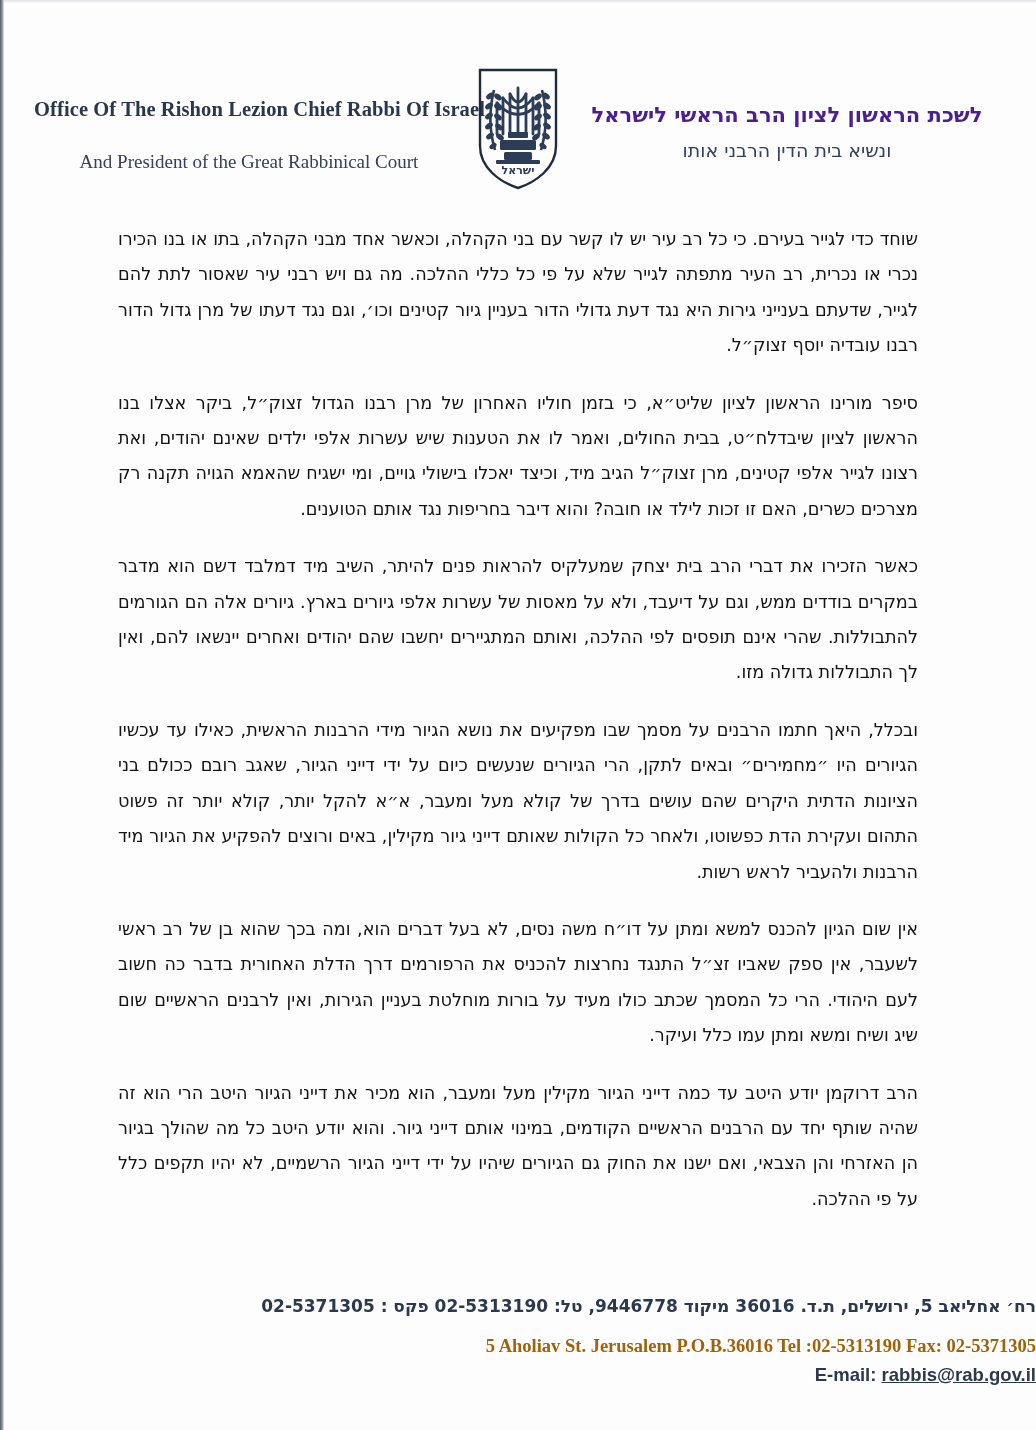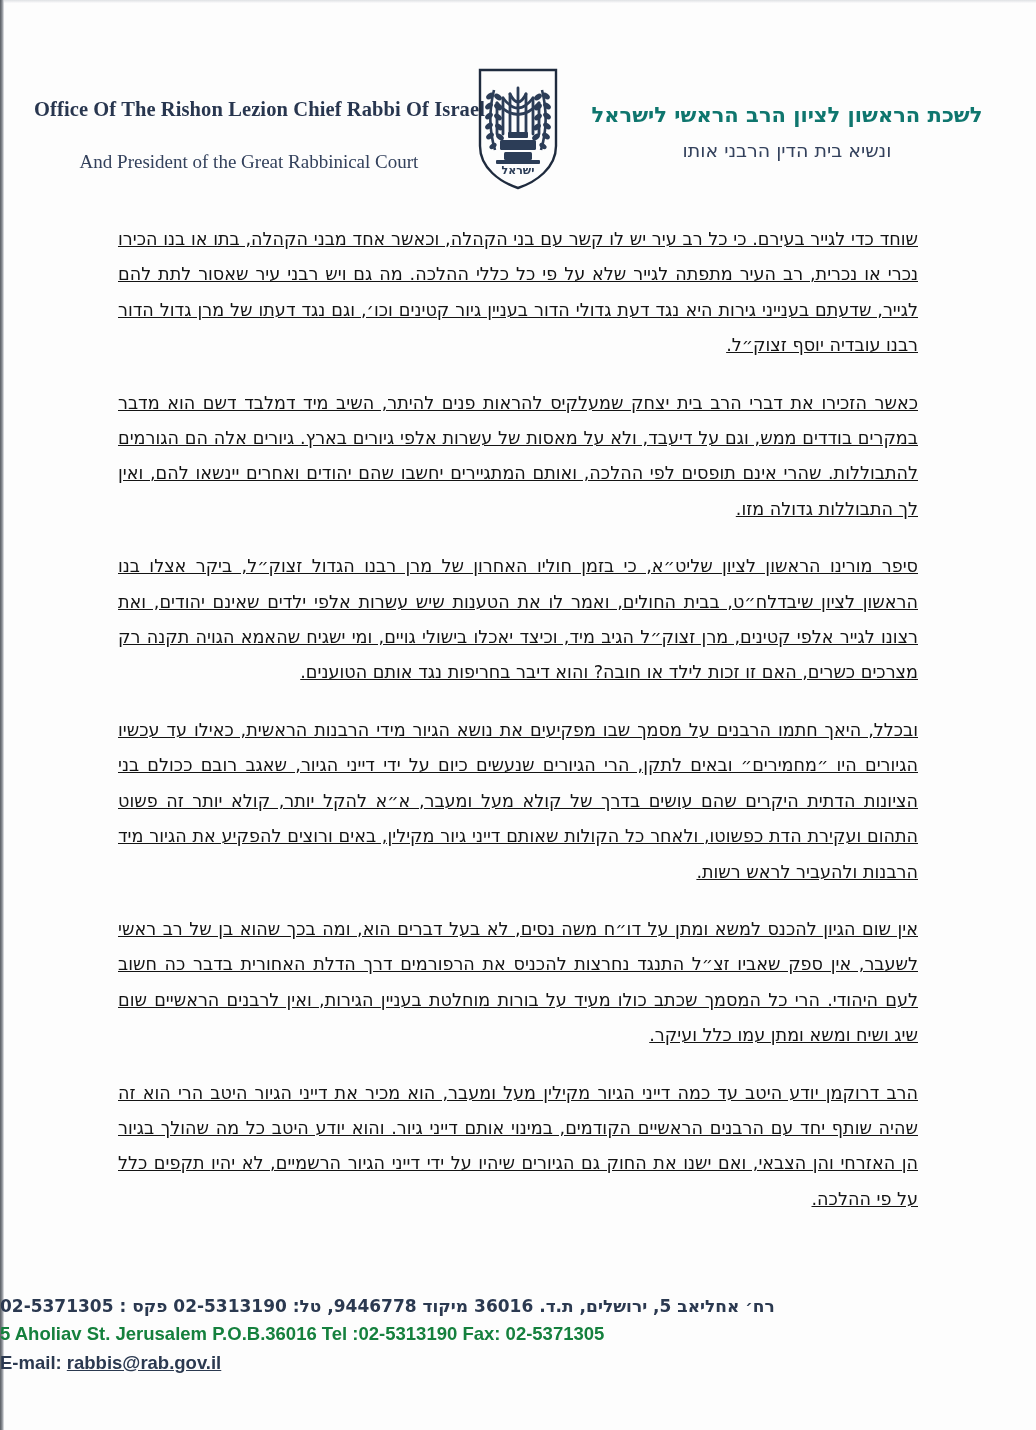--- a/index.html
+++ b/index.html
@@ -79,21 +79,21 @@
   .lh-he {
     direction: rtl;
     text-align: center;
     font-family: "DejaVu Sans", "Liberation Sans", sans-serif;
     padding-top: 8px;
   }
   .lh-he .line1 {
     font-weight: bold;
     font-size: 21px;
     white-space: nowrap;
-    color: #0f766e;
+    color: #4c1d95;
   }
   .lh-he .line2 {
     font-size: 19px;
     margin-top: 12px;
     white-space: nowrap;
     color: #33415c;
   }
 
   .emblem {
     width: 96px;
@@ -112,48 +112,47 @@
     direction: rtl;
     text-align: justify;
     text-align-last: right;
     font-family: "DejaVu Sans", "Liberation Sans", sans-serif;
     font-size: 17.6px;
     line-height: 35.4px;
     color: #141414;
   }
   .body-text p {
     margin: 0 0 22px 0;
-    text-decoration: underline;
   }
   .body-text p:last-child { margin-bottom: 0; }
 
   
   .footer {
     position: absolute;
     left: 0;
     top: 1296px;
     width: 1036px;
-    text-align: left;
+    text-align: right;
     color: #2d3b55;
   }
   .footer .he-line {
     direction: rtl;
     font-family: "DejaVu Sans", "Liberation Sans", sans-serif;
     font-weight: bold;
     font-size: 17px;
     white-space: nowrap;
     color: #2b3950;
   }
   .footer .en-line {
-    font-family: Liberation Sans, sans-serif;
+    font-family: Liberation Serif, serif;
     font-weight: bold;
     font-size: 18.5px;
-    margin-top: 7px;
-    white-space: nowrap;
-    color: #15803d;
+    margin-top: 20px;
+    white-space: nowrap;
+    color: #a16207;
   }
   .footer .mail-line {
     font-family: Liberation Sans, sans-serif;
     font-weight: bold;
     font-size: 18.5px;
     margin-top: 7px;
     white-space: nowrap;
     color: #2b3950;
   }
   .footer .mail-addr {
@@ -234,22 +233,22 @@
 
     <div class="lh-block lh-he">
       <div class="line1">לשכת הראשון לציון הרב הראשי לישראל</div>
       <div class="line2">ונשיא בית הדין הרבני אותו</div>
     </div>
 
   </div>
 
   <div class="body-text">
     <p>שוחד כדי לגייר בעירם. כי כל רב עיר יש לו קשר עם בני הקהלה, וכאשר אחד מבני הקהלה, בתו או בנו הכירו נכרי או נכרית, רב העיר מתפתה לגייר שלא על פי כל כללי ההלכה. מה גם ויש רבני עיר שאסור לתת להם לגייר, שדעתם בענייני גירות היא נגד דעת גדולי הדור בעניין גיור קטינים וכו׳, וגם נגד דעתו של מרן גדול הדור רבנו עובדיה יוסף זצוק״ל.</p>
+    <p>סיפר מורינו הראשון לציון שליט״א, כי בזמן חוליו האחרון של מרן רבנו הגדול זצוק״ל, ביקר אצלו בנו הראשון לציון שיבדלח״ט, בבית החולים, ואמר לו את הטענות שיש עשרות אלפי ילדים שאינם יהודים, ואת רצונו לגייר אלפי קטינים, מרן זצוק״ל הגיב מיד, וכיצד יאכלו בישולי גויים, ומי ישגיח שהאמא הגויה תקנה רק מצרכים כשרים, האם זו זכות לילד או חובה? והוא דיבר בחריפות נגד אותם הטוענים.</p>
     <p>כאשר הזכירו את דברי הרב בית יצחק שמעלקיס להראות פנים להיתר, השיב מיד דמלבד דשם הוא מדבר במקרים בודדים ממש, וגם על דיעבד, ולא על מאסות של עשרות אלפי גיורים בארץ. גיורים אלה הם הגורמים להתבוללות. שהרי אינם תופסים לפי ההלכה, ואותם המתגיירים יחשבו שהם יהודים ואחרים יינשאו להם, ואין לך התבוללות גדולה מזו.</p>
-    <p>סיפר מורינו הראשון לציון שליט״א, כי בזמן חוליו האחרון של מרן רבנו הגדול זצוק״ל, ביקר אצלו בנו הראשון לציון שיבדלח״ט, בבית החולים, ואמר לו את הטענות שיש עשרות אלפי ילדים שאינם יהודים, ואת רצונו לגייר אלפי קטינים, מרן זצוק״ל הגיב מיד, וכיצד יאכלו בישולי גויים, ומי ישגיח שהאמא הגויה תקנה רק מצרכים כשרים, האם זו זכות לילד או חובה? והוא דיבר בחריפות נגד אותם הטוענים.</p>
     <p>ובכלל, היאך חתמו הרבנים על מסמך שבו מפקיעים את נושא הגיור מידי הרבנות הראשית, כאילו עד עכשיו הגיורים היו ״מחמירים״ ובאים לתקן, הרי הגיורים שנעשים כיום על ידי דייני הגיור, שאגב רובם ככולם בני הציונות הדתית היקרים שהם עושים בדרך של קולא מעל ומעבר, א״א להקל יותר, קולא יותר זה פשוט התהום ועקירת הדת כפשוטו, ולאחר כל הקולות שאותם דייני גיור מקילין, באים ורוצים להפקיע את הגיור מיד הרבנות ולהעביר לראש רשות.</p>
     <p>אין שום הגיון להכנס למשא ומתן על דו״ח משה נסים, לא בעל דברים הוא, ומה בכך שהוא בן של רב ראשי לשעבר, אין ספק שאביו זצ״ל התנגד נחרצות להכניס את הרפורמים דרך הדלת האחורית בדבר כה חשוב לעם היהודי. הרי כל המסמך שכתב כולו מעיד על בורות מוחלטת בעניין הגירות, ואין לרבנים הראשיים שום שיג ושיח ומשא ומתן עמו כלל ועיקר.</p>
     <p>הרב דרוקמן יודע היטב עד כמה דייני הגיור מקילין מעל ומעבר, הוא מכיר את דייני הגיור היטב הרי הוא זה שהיה שותף יחד עם הרבנים הראשיים הקודמים, במינוי אותם דייני גיור. והוא יודע היטב כל מה שהולך בגיור הן האזרחי והן הצבאי, ואם ישנו את החוק גם הגיורים שיהיו על ידי דייני הגיור הרשמיים, לא יהיו תקפים כלל על פי ההלכה.</p>
   </div>
 
   <div class="footer">
     <div class="he-line">רח׳ אחליאב 5, ירושלים, ת.ד. 36016 מיקוד 9446778, טל: 02-5313190 פקס : 02-5371305</div>
     <div class="en-line">5 Aholiav St. Jerusalem P.O.B.36016 Tel :02-5313190 Fax: 02-5371305</div>
     <div class="mail-line">
       <span>E-mail:</span>

